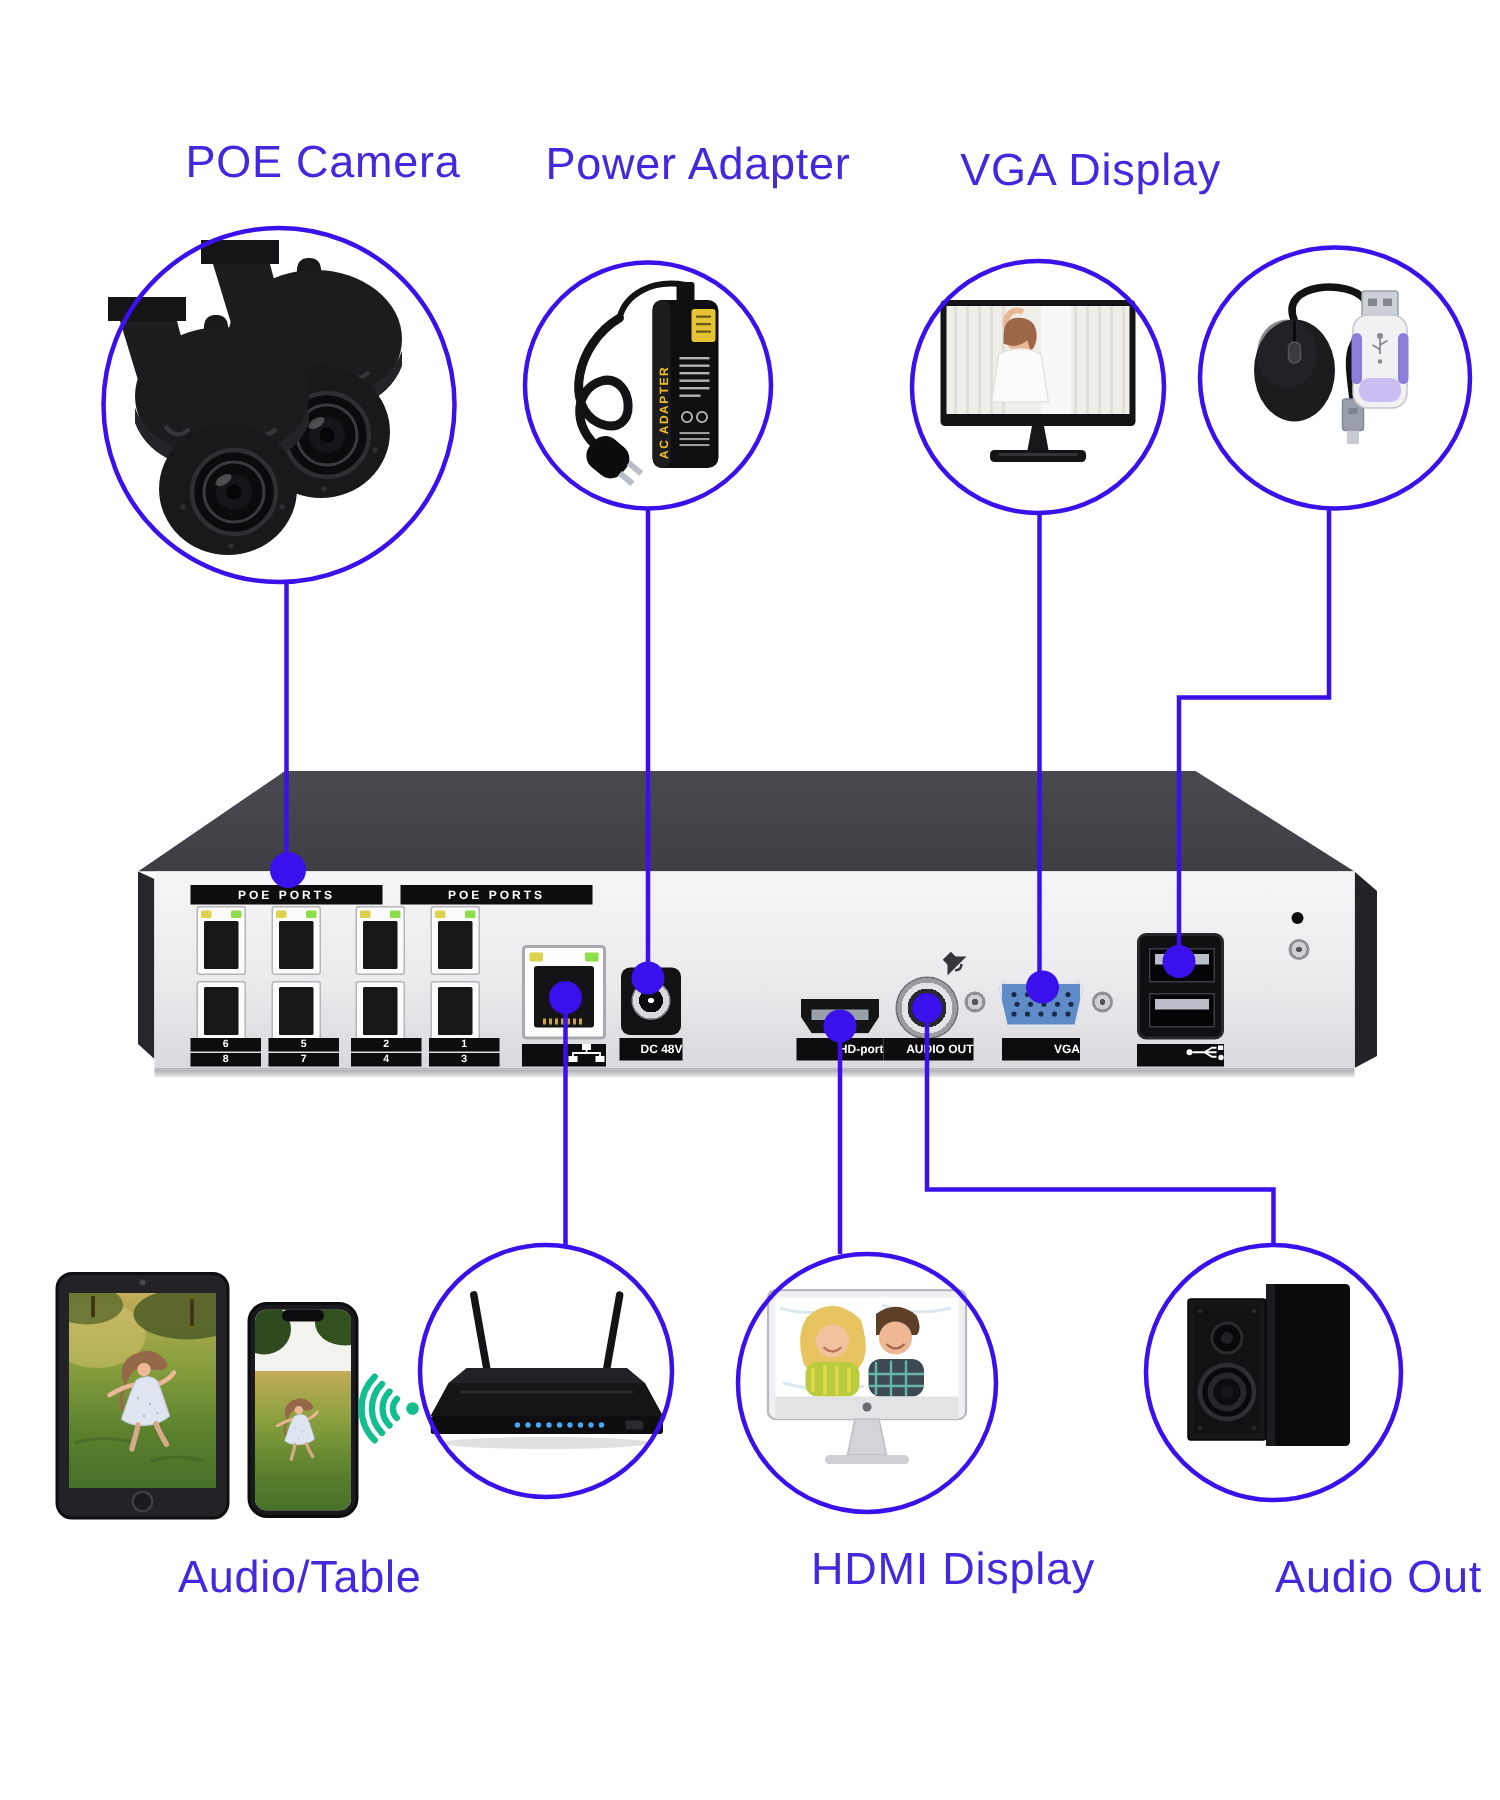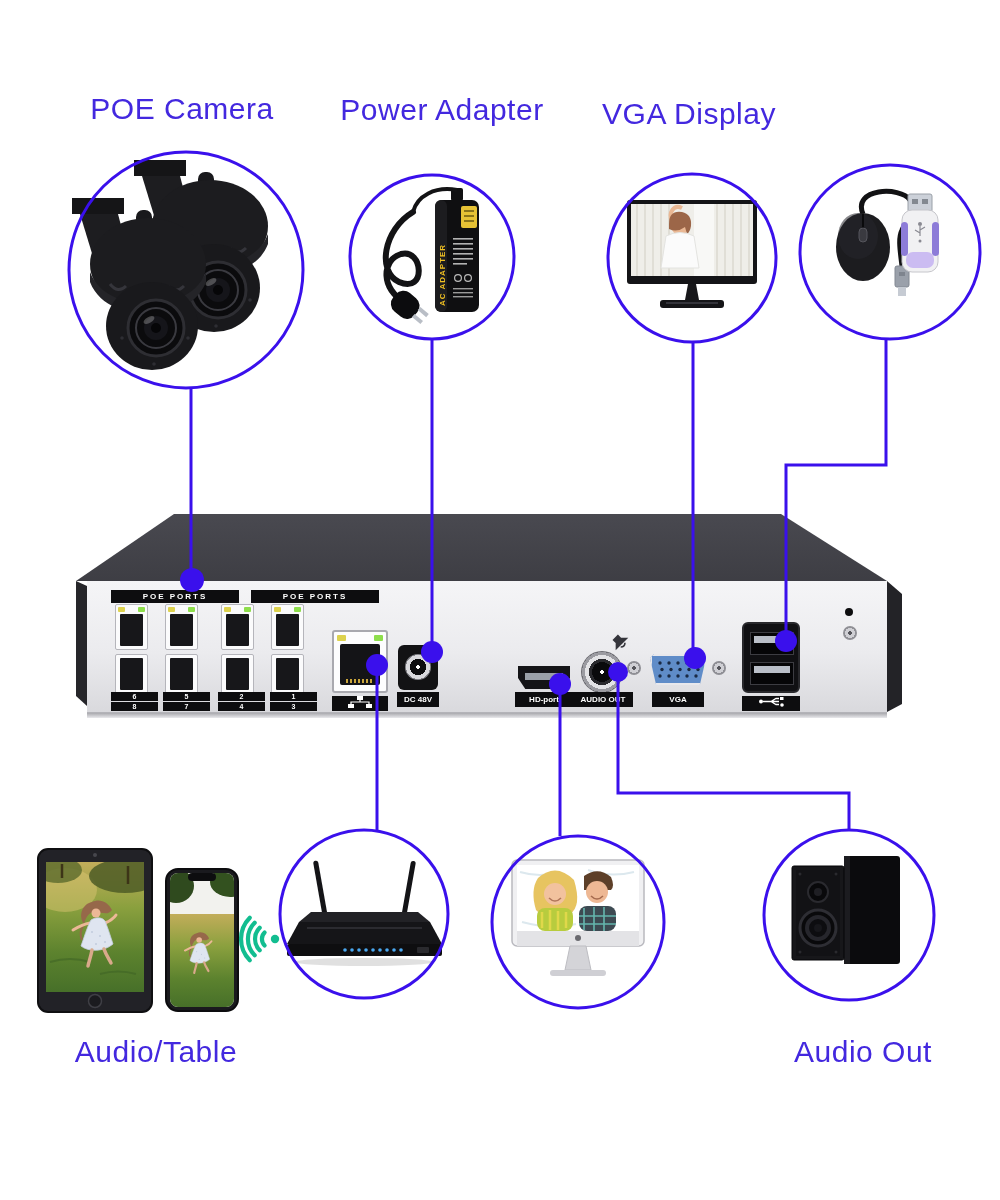--- a/index.html
+++ b/index.html
@@ -1,40 +1,40 @@
 <!DOCTYPE html>
 <html><head>
 <meta charset="utf-8">
 <style>
   html,body{margin:0;padding:0;background:#fff;}
   .canvas{position:relative;width:1000px;height:1200px;background:#fff;overflow:hidden;
           font-family:"Liberation Sans",sans-serif;}
-  .lbl{position:absolute;width:250px;text-align:center;font-size:30px;color:#4328df;
+  .lbl{position:absolute;width:250px;text-align:right;font-size:30px;color:#4328df;
        letter-spacing:.5px;white-space:nowrap;}
   .art{position:absolute;}
   .overlay{position:absolute;left:0;top:0;pointer-events:none;z-index:30;}
 
   
-  .nvr{position:absolute;left:72px;top:508px;width:832px;height:216px;z-index:5;}
+  .nvr{position:absolute;left:88px;top:508px;width:832px;height:216px;z-index:5;}
   .nvr-top{position:absolute;left:0;top:0;width:832px;height:210px;
            clip-path:polygon(4px 73px,102px 6px,709px 6px,815px 73px);
            background:linear-gradient(180deg,#4a4a51 0%,#3a3a40 45%,#2d2d33 100%);}
   .nvr-left{position:absolute;left:0;top:0;width:832px;height:210px;
             clip-path:polygon(4px 73px,15px 78px,15px 198px,4px 188px);background:#26262a;}
   .nvr-right{position:absolute;left:0;top:0;width:832px;height:210px;
              clip-path:polygon(815px 73px,830px 86px,830px 196px,815px 204px);background:#232327;}
   .nvr-front{position:absolute;left:15px;top:73px;width:800px;height:131px;
              background:linear-gradient(180deg,#f5f5f7 0%,#ebebee 55%,#d9d9dd 100%);
              border-bottom:1px solid #b3b3b8;}
   .nvr-bottom{position:absolute;left:15px;top:205px;width:800px;height:5px;
               background:linear-gradient(180deg,#a9a9ae,#e9e9ec);}
   .blackbar{position:absolute;background:#0d0d0f;color:#fff;text-align:center;
             font-weight:bold;font-size:8px;font-family:"Liberation Sans",sans-serif;}
   .poebar{height:13px;line-height:13px;width:128px;letter-spacing:2px;top:9px;}
-  .portlbl{height:15px;line-height:15px;top:111px;}
+  .portlbl{height:15px;line-height:15px;top:111px;text-align:right;}
   .rj45{position:absolute;width:33px;height:46px;background:#fbfbfc;border:1px solid #b5b5bb;
         border-radius:2px;box-sizing:border-box;}
   .rj45 .led{position:absolute;width:7px;height:5px;border-radius:1px;}
   .rj45 .led.y{left:2px;background:#ddd24e;}
   .rj45 .led.g{right:2px;background:#8ede4c;}
   .rj45.r1 .led{top:2px;}  .rj45.r2 .led{bottom:2px;}
   .rj45 .jack{position:absolute;left:4px;right:4px;background:#17171a;border-radius:1px;}
   .rj45.r1 .jack{top:9px;bottom:3px;} .rj45.r2 .jack{top:3px;bottom:9px;}
   .numbar{position:absolute;height:9px;background:#0d0d0f;color:#fff;text-align:center;
           font-size:7px;line-height:9px;font-weight:bold;}
@@ -68,20 +68,21 @@
 </style>
 </head>
 <body>
 
 <div class="canvas">
 
   <div class="lbl" style="left:57px;top:92px">POE Camera</div>
   <div class="lbl" style="left:317px;top:93px">Power Adapter</div>
   <div class="lbl" style="left:564px;top:97px">VGA Display</div>
   <div class="lbl" style="left:31px;top:1035px">Audio/Table</div>
+  <div class="lbl" style="left:480px;top:1030px">HDMI Display</div>
   <div class="lbl" style="left:738px;top:1035px">Audio Out</div>
 
   <div class="art" style="left:70px;top:148px">
     <svg width="230" height="240" viewBox="0 0 230 240">
       <defs>
         <g id="ptzcam">
           <rect x="2" y="12" width="52" height="16" fill="#151517"></rect>
           <polygon points="10,28 48,28 58,66 24,74" fill="#1d1d20"></polygon>
           <rect x="66" y="24" width="16" height="22" rx="7" fill="#19191c"></rect>
           <ellipse cx="78" cy="78" rx="58" ry="46" fill="#1c1c1f"></ellipse>

